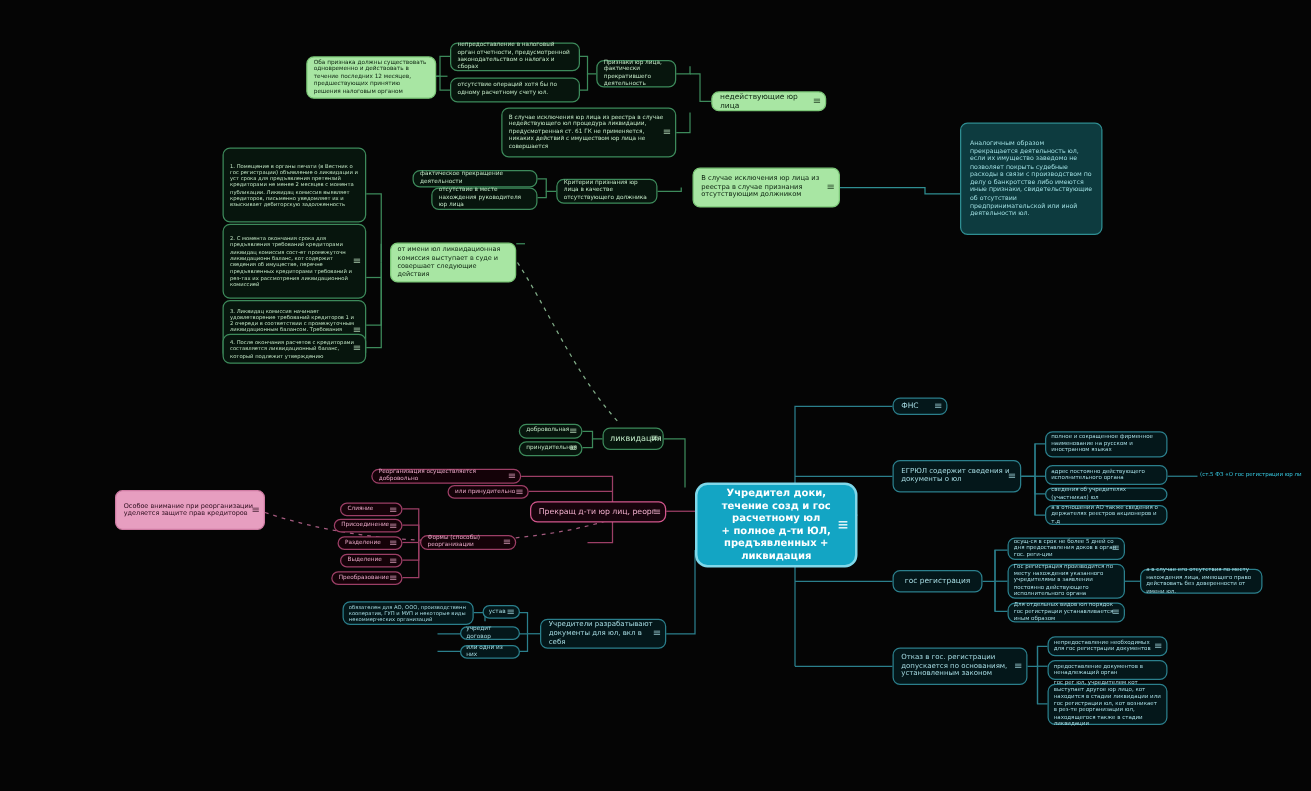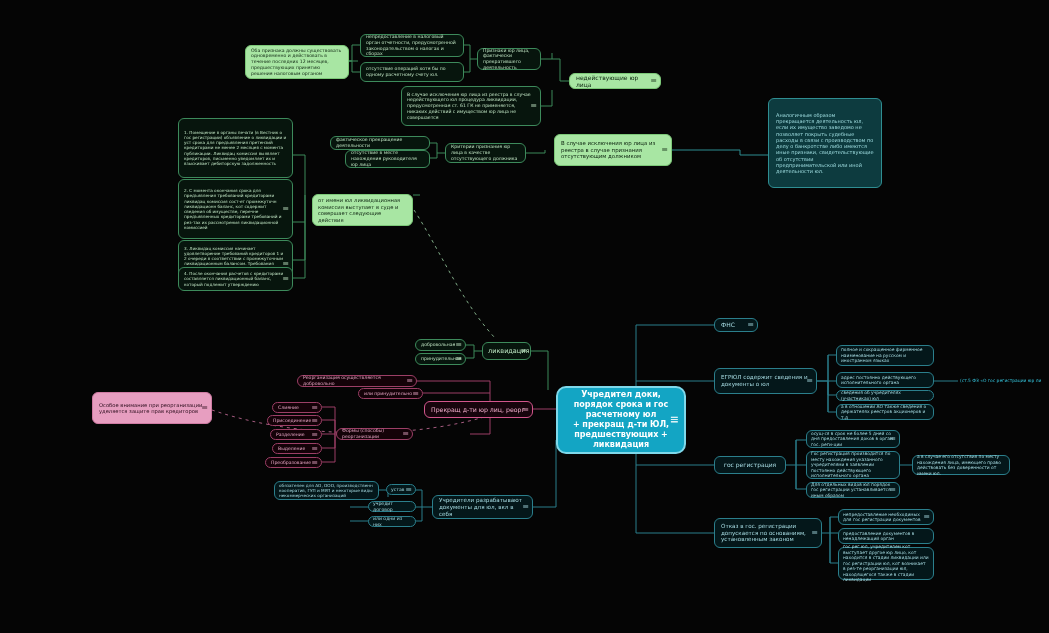--- a/index.html
+++ b/index.html
@@ -237,24 +237,24 @@
   <span class="badge">≡</span>
 </div>
 
 <div class="node p-solid" style="left:92px;top:392px;width:120px;height:32px;padding:3px 6px;font-size:5.2px;">
   <span class="txt">Особое внимание при реорганизации уделяется защите прав кредиторов</span>
   <span class="badge">≡</span>
 </div>
 
 <div class="node center" style="left:556px;top:386px;width:130px;height:68px;padding:6px 8px;font-size:8px;flex-direction:column;justify-content:center;">
   <span>Учредител доки,</span>
-  <span>порядок срока и гос</span>
+  <span>течение созд и гос</span>
   <span>расчетному юл</span>
-  <span>+ прекращ д-ти ЮЛ,</span>
-  <span>предшествующих +</span>
+  <span>+ полное д-ти ЮЛ,</span>
+  <span>предъявленных +</span>
   <span>ликвидация</span>
   <span class="badge" style="right:6px;font-size:11px;">≡</span>
 </div>
 
 <div class="node c-outline" style="left:274px;top:481px;width:105px;height:19px;padding:2px 4px;font-size:4.2px;">
   <span class="txt">обязателен для АО, ООО, производственн кооператив, ГУП и МУП и некоторые виды некоммерческих организаций</span>
 </div>
 <div class="node c-outline" style="left:386px;top:484px;width:30px;height:11px;padding:1px 4px;font-size:4.6px;">
   <span class="txt">устав</span>
   <span class="badge">≡</span>

